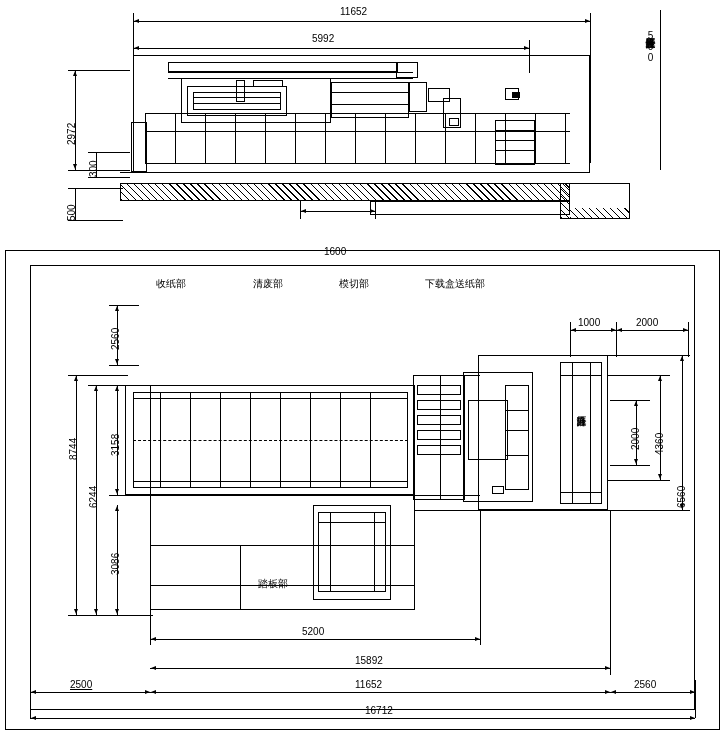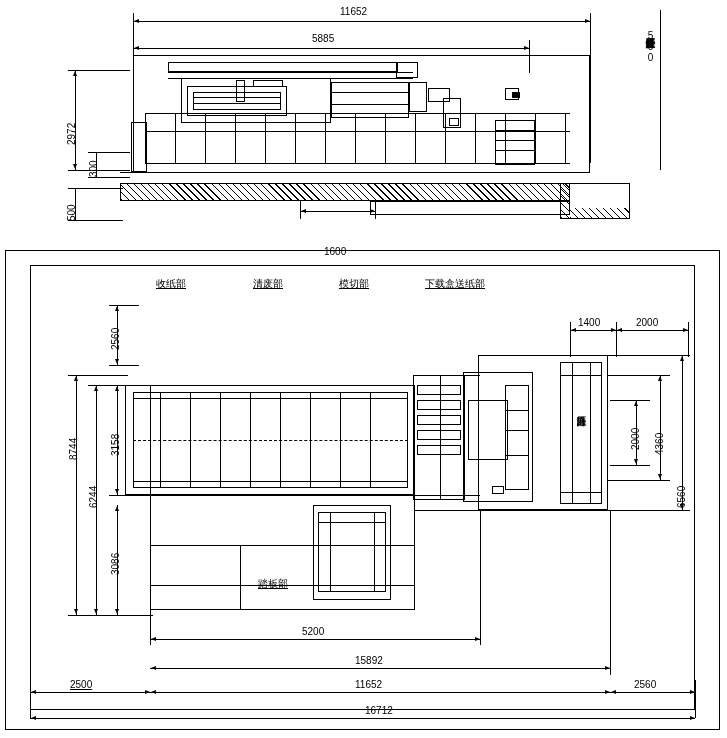--- a/index.html
+++ b/index.html
@@ -5,21 +5,21 @@
   html,body{margin:0;padding:0;background:#ffffff;}
   body{width:727px;height:738px;position:relative;overflow:hidden;
        font-family:"Liberation Sans", sans-serif;color:#000;}
   .stage{position:absolute;left:0;top:0;width:727px;height:738px;}
   
   .hl{position:absolute;height:0;border-top:1px solid #000;}
   .vl{position:absolute;width:0;border-left:1px solid #000;}
   .box{position:absolute;border:1px solid #000;box-sizing:border-box;}
   .dim-txt{position:absolute;font-size:10px;line-height:11px;letter-spacing:0px;
            white-space:nowrap;color:#000;}
-  .lbl-cn{position:absolute;font-size:10px;white-space:nowrap;color:#000;text-decoration:underline;}
+  .lbl-cn{position:absolute;font-size:10px;white-space:nowrap;color:#000;}
   .vert{writing-mode:vertical-rl;text-orientation:upright;letter-spacing:0px;}
   .vert-rot{transform:rotate(-90deg);transform-origin:left top;white-space:nowrap;}
   .arrowL,.arrowR{position:absolute;width:0;height:0;}
   .arrowL{border-top:2px solid transparent;border-bottom:2px solid transparent;border-right:5px solid #000;}
   .arrowR{border-top:2px solid transparent;border-bottom:2px solid transparent;border-left:5px solid #000;}
   .arrowU{position:absolute;width:0;height:0;border-left:2px solid transparent;border-right:2px solid transparent;border-bottom:5px solid #000;}
   .arrowD{position:absolute;width:0;height:0;border-left:2px solid transparent;border-right:2px solid transparent;border-top:5px solid #000;}
   .hatch{position:absolute;background-image:repeating-linear-gradient(45deg,#000 0 1px,transparent 1px 5px);}
   .dash{position:absolute;height:0;border-top:1px dashed #000;}
 </style>
@@ -34,21 +34,21 @@
     <div class="vl" style="left:133px;top:13px;height:60px;"></div>
     <div class="vl" style="left:590px;top:13px;height:150px;"></div>
     <div class="arrowL" style="left:134px;top:19px;"></div>
     <div class="arrowR" style="left:585px;top:19px;"></div>
     <div class="dim-txt" style="left:340px;top:6px;">11652</div>
 
     <div class="hl" style="left:133px;top:48px;width:396px;"></div>
     <div class="vl" style="left:529px;top:40px;height:33px;"></div>
     <div class="arrowL" style="left:134px;top:46px;"></div>
     <div class="arrowR" style="left:524px;top:46px;"></div>
-    <div class="dim-txt" style="left:312px;top:33px;">5885</div>
+    <div class="dim-txt" style="left:312px;top:33px;">5992</div>
 
     <div class="vl" style="left:75px;top:70px;height:100px;"></div>
     <div class="hl" style="left:68px;top:70px;width:62px;"></div>
     <div class="hl" style="left:68px;top:170px;width:62px;"></div>
     <div class="arrowU" style="left:73px;top:71px;"></div>
     <div class="arrowD" style="left:73px;top:164px;"></div>
     <div class="dim-txt vert-rot" style="left:66px;top:145px;">2972</div>
 
     <div class="vl" style="left:96px;top:152px;height:25px;"></div>
     <div class="hl" style="left:88px;top:152px;width:42px;"></div>
@@ -250,21 +250,21 @@
     <div class="hl" style="left:606px;top:510px;width:84px;"></div>
     <div class="arrowU" style="left:680px;top:356px;"></div>
     <div class="arrowD" style="left:680px;top:504px;"></div>
     <div class="dim-txt vert-rot" style="left:676px;top:508px;">6560</div>
 
     <div class="hl" style="left:570px;top:330px;width:46px;"></div>
     <div class="vl" style="left:570px;top:322px;height:35px;"></div>
     <div class="vl" style="left:616px;top:322px;height:35px;"></div>
     <div class="arrowL" style="left:571px;top:328px;"></div>
     <div class="arrowR" style="left:611px;top:328px;"></div>
-    <div class="dim-txt" style="left:578px;top:317px;">1400</div>
+    <div class="dim-txt" style="left:578px;top:317px;">1000</div>
 
     <div class="hl" style="left:616px;top:330px;width:72px;"></div>
     <div class="vl" style="left:688px;top:322px;height:35px;"></div>
     <div class="arrowL" style="left:617px;top:328px;"></div>
     <div class="arrowR" style="left:683px;top:328px;"></div>
     <div class="dim-txt" style="left:636px;top:317px;">2000</div>
 
     <div class="hl" style="left:150px;top:639px;width:330px;"></div>
     <div class="vl" style="left:150px;top:610px;height:35px;"></div>
     <div class="vl" style="left:480px;top:510px;height:135px;"></div>

